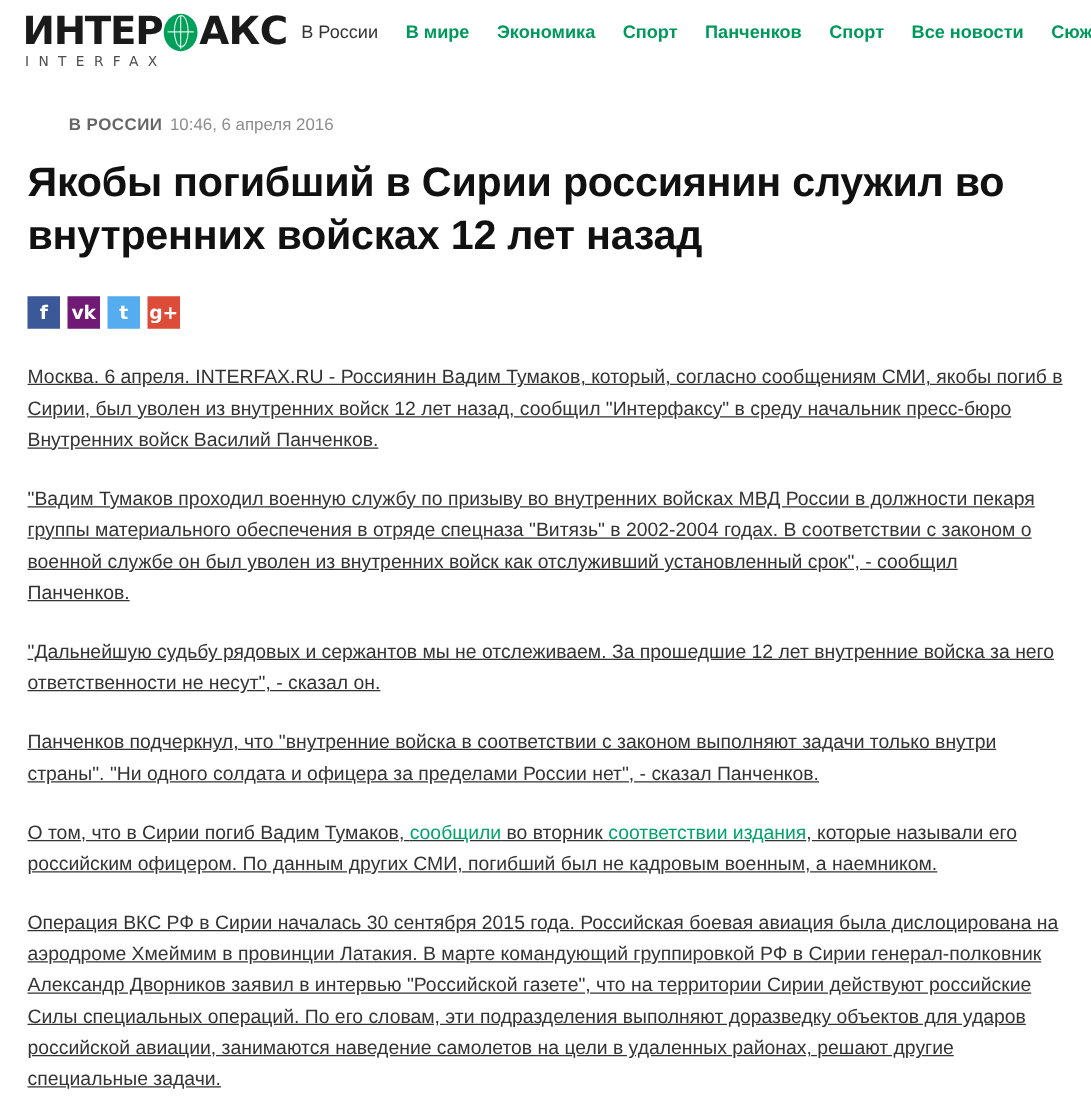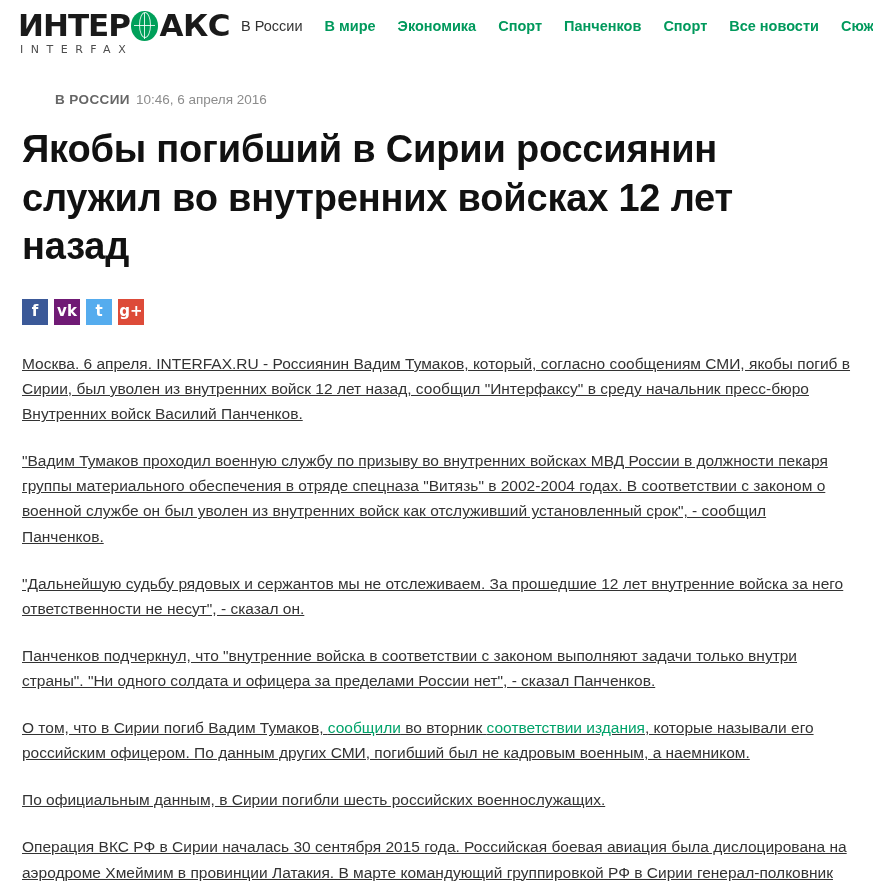--- a/index.html
+++ b/index.html
@@ -124,21 +124,21 @@
     color: #8c8c8c;
     padding-left: 33px;
   }
   .meta .rubric {
     color: #666666;
     font-weight: bold;
     letter-spacing: 0.4px;
     margin-right: 6px;
   }
   h1.title {
-    font-size: 38px;
+    font-size: 33px;
     line-height: 1.28;
     color: #111111;
     font-weight: bold;
     margin: 18px 0 0 0;
     letter-spacing: -0.2px;
     max-width: 810px;
   }
 
   .social {
     display: flex;
@@ -222,18 +222,17 @@
       <a class="sc-tw" href="#">t</a>
       <a class="sc-gp" href="#">g+</a>
     </div>
 
     <div class="article">
       <p>Москва. 6 апреля. INTERFAX.RU - Россиянин Вадим Тумаков, который, согласно сообщениям СМИ, якобы погиб в Сирии, был уволен из внутренних войск 12 лет назад, сообщил "Интерфаксу" в среду начальник пресс-бюро Внутренних войск Василий Панченков.</p>
       <p>"Вадим Тумаков проходил военную службу по призыву во внутренних войсках МВД России в должности пекаря группы материального обеспечения в отряде спецназа "Витязь" в 2002-2004 годах. В соответствии с законом о военной службе он был уволен из внутренних войск как отслуживший установленный срок", - сообщил Панченков.</p>
       <p>"Дальнейшую судьбу рядовых и сержантов мы не отслеживаем. За прошедшие 12 лет внутренние войска за него ответственности не несут", - сказал он.</p>
       <p>Панченков подчеркнул, что "внутренние войска в соответствии с законом выполняют задачи только внутри страны". "Ни одного солдата и офицера за пределами России нет", - сказал Панченков.</p>
       <p><span>О том, что в Сирии погиб Вадим Тумаков, </span><a class="inline-link" href="#">сообщили</a><span> во вторник </span><a class="inline-link" href="#">соответствии издания</a><span>, которые называли его российским офицером. По данным других СМИ, погибший был не кадровым военным, а наемником.</span></p>
-      <p>По официальным данным, в Сирии погибли шесть российских военнослужащих.</p>
       <p>Операция ВКС РФ в Сирии началась 30 сентября 2015 года. Российская боевая авиация была дислоцирована на аэродроме Хмеймим в провинции Латакия. В марте командующий группировкой РФ в Сирии генерал-полковник Александр Дворников заявил в интервью "Российской газете", что на территории Сирии действуют российские Силы специальных операций. По его словам, эти подразделения выполняют доразведку объектов для ударов российской авиации, занимаются наведение самолетов на цели в удаленных районах, решают другие специальные задачи.</p>
     </div>
 
   </div>
 </div>
 
 </body></html>

